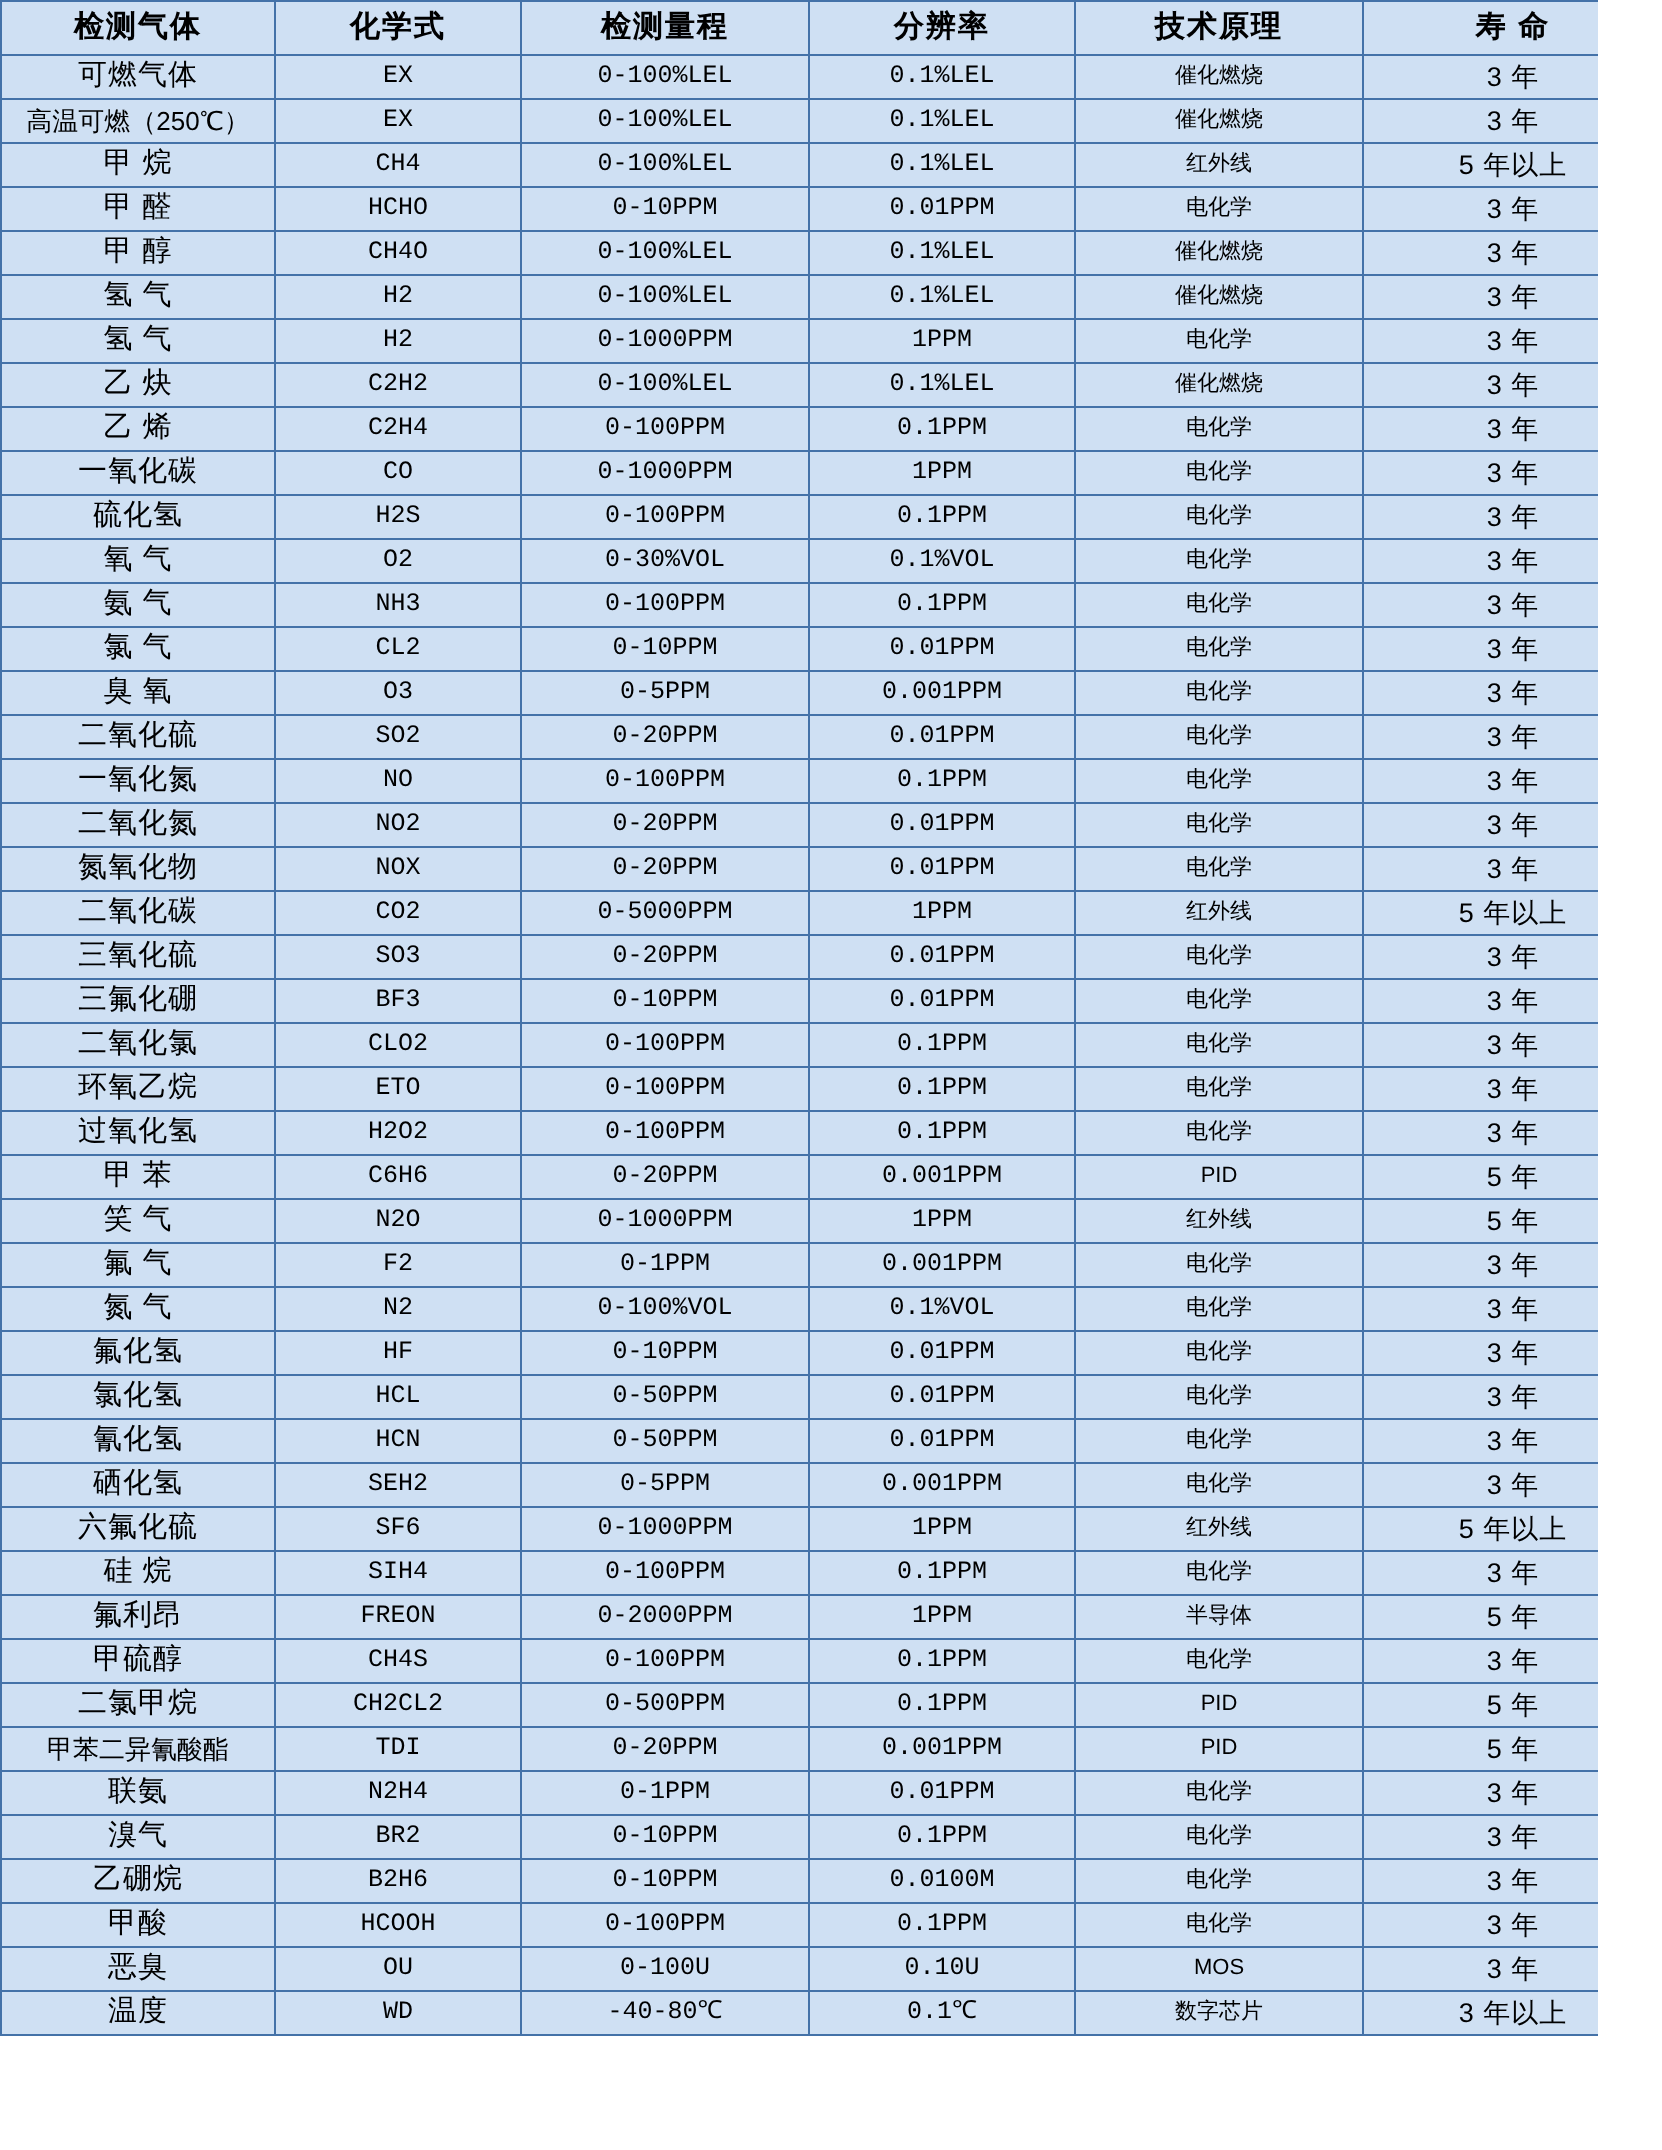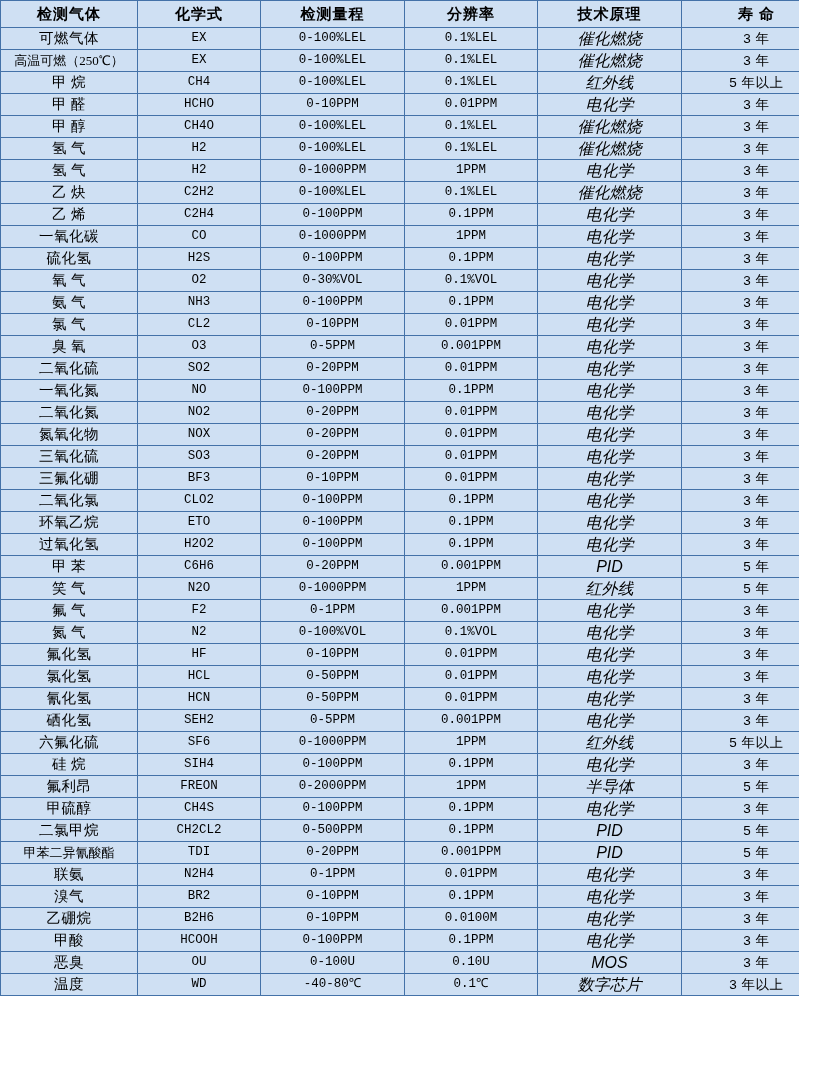--- a/index.html
+++ b/index.html
@@ -47,34 +47,32 @@
     height: 26px;
     line-height: 26px;
     font-weight: bold;
     font-size: 15px;
     letter-spacing: 1px;
     background: #cfe0f3;
   }
   table.gas-table td.name {
     font-size: 14.5px;
     letter-spacing: 0.5px;
-    font-family: Liberation Serif, serif;
   }
   table.gas-table td.name.tight {
     font-size: 13px;
     letter-spacing: 0;
     margin-left: 32px;
   }
   table.gas-table td.mono {
     font-family: "Liberation Mono", "DejaVu Sans Mono", monospace;
     font-size: 12.5px;
   }
   table.gas-table td.tech {
-    font-size: 16px;
-    font-style: italic;
+    font-size: 11px;
   }
   table.gas-table td.life {
     font-size: 13.5px;
     letter-spacing: 0.5px;
     margin-top: 32px;
   }
 </style>
 </head>
 <body>
 
@@ -245,20 +243,28 @@
         </tr>
         <tr>
           <td class="name">氮氧化物</td>
           <td class="mono">NOX</td>
           <td class="mono">0-20PPM</td>
           <td class="mono">0.01PPM</td>
           <td class="tech">电化学</td>
           <td class="life">3 年</td>
         </tr>
         <tr>
+          <td class="name">二氧化碳</td>
+          <td class="mono">CO2</td>
+          <td class="mono">0-5000PPM</td>
+          <td class="mono">1PPM</td>
+          <td class="tech">红外线</td>
+          <td class="life">5 年以上</td>
+        </tr>
+        <tr>
           <td class="name">三氧化硫</td>
           <td class="mono">SO3</td>
           <td class="mono">0-20PPM</td>
           <td class="mono">0.01PPM</td>
           <td class="tech">电化学</td>
           <td class="life">3 年</td>
         </tr>
         <tr>
           <td class="name">三氟化硼</td>
           <td class="mono">BF3</td>

